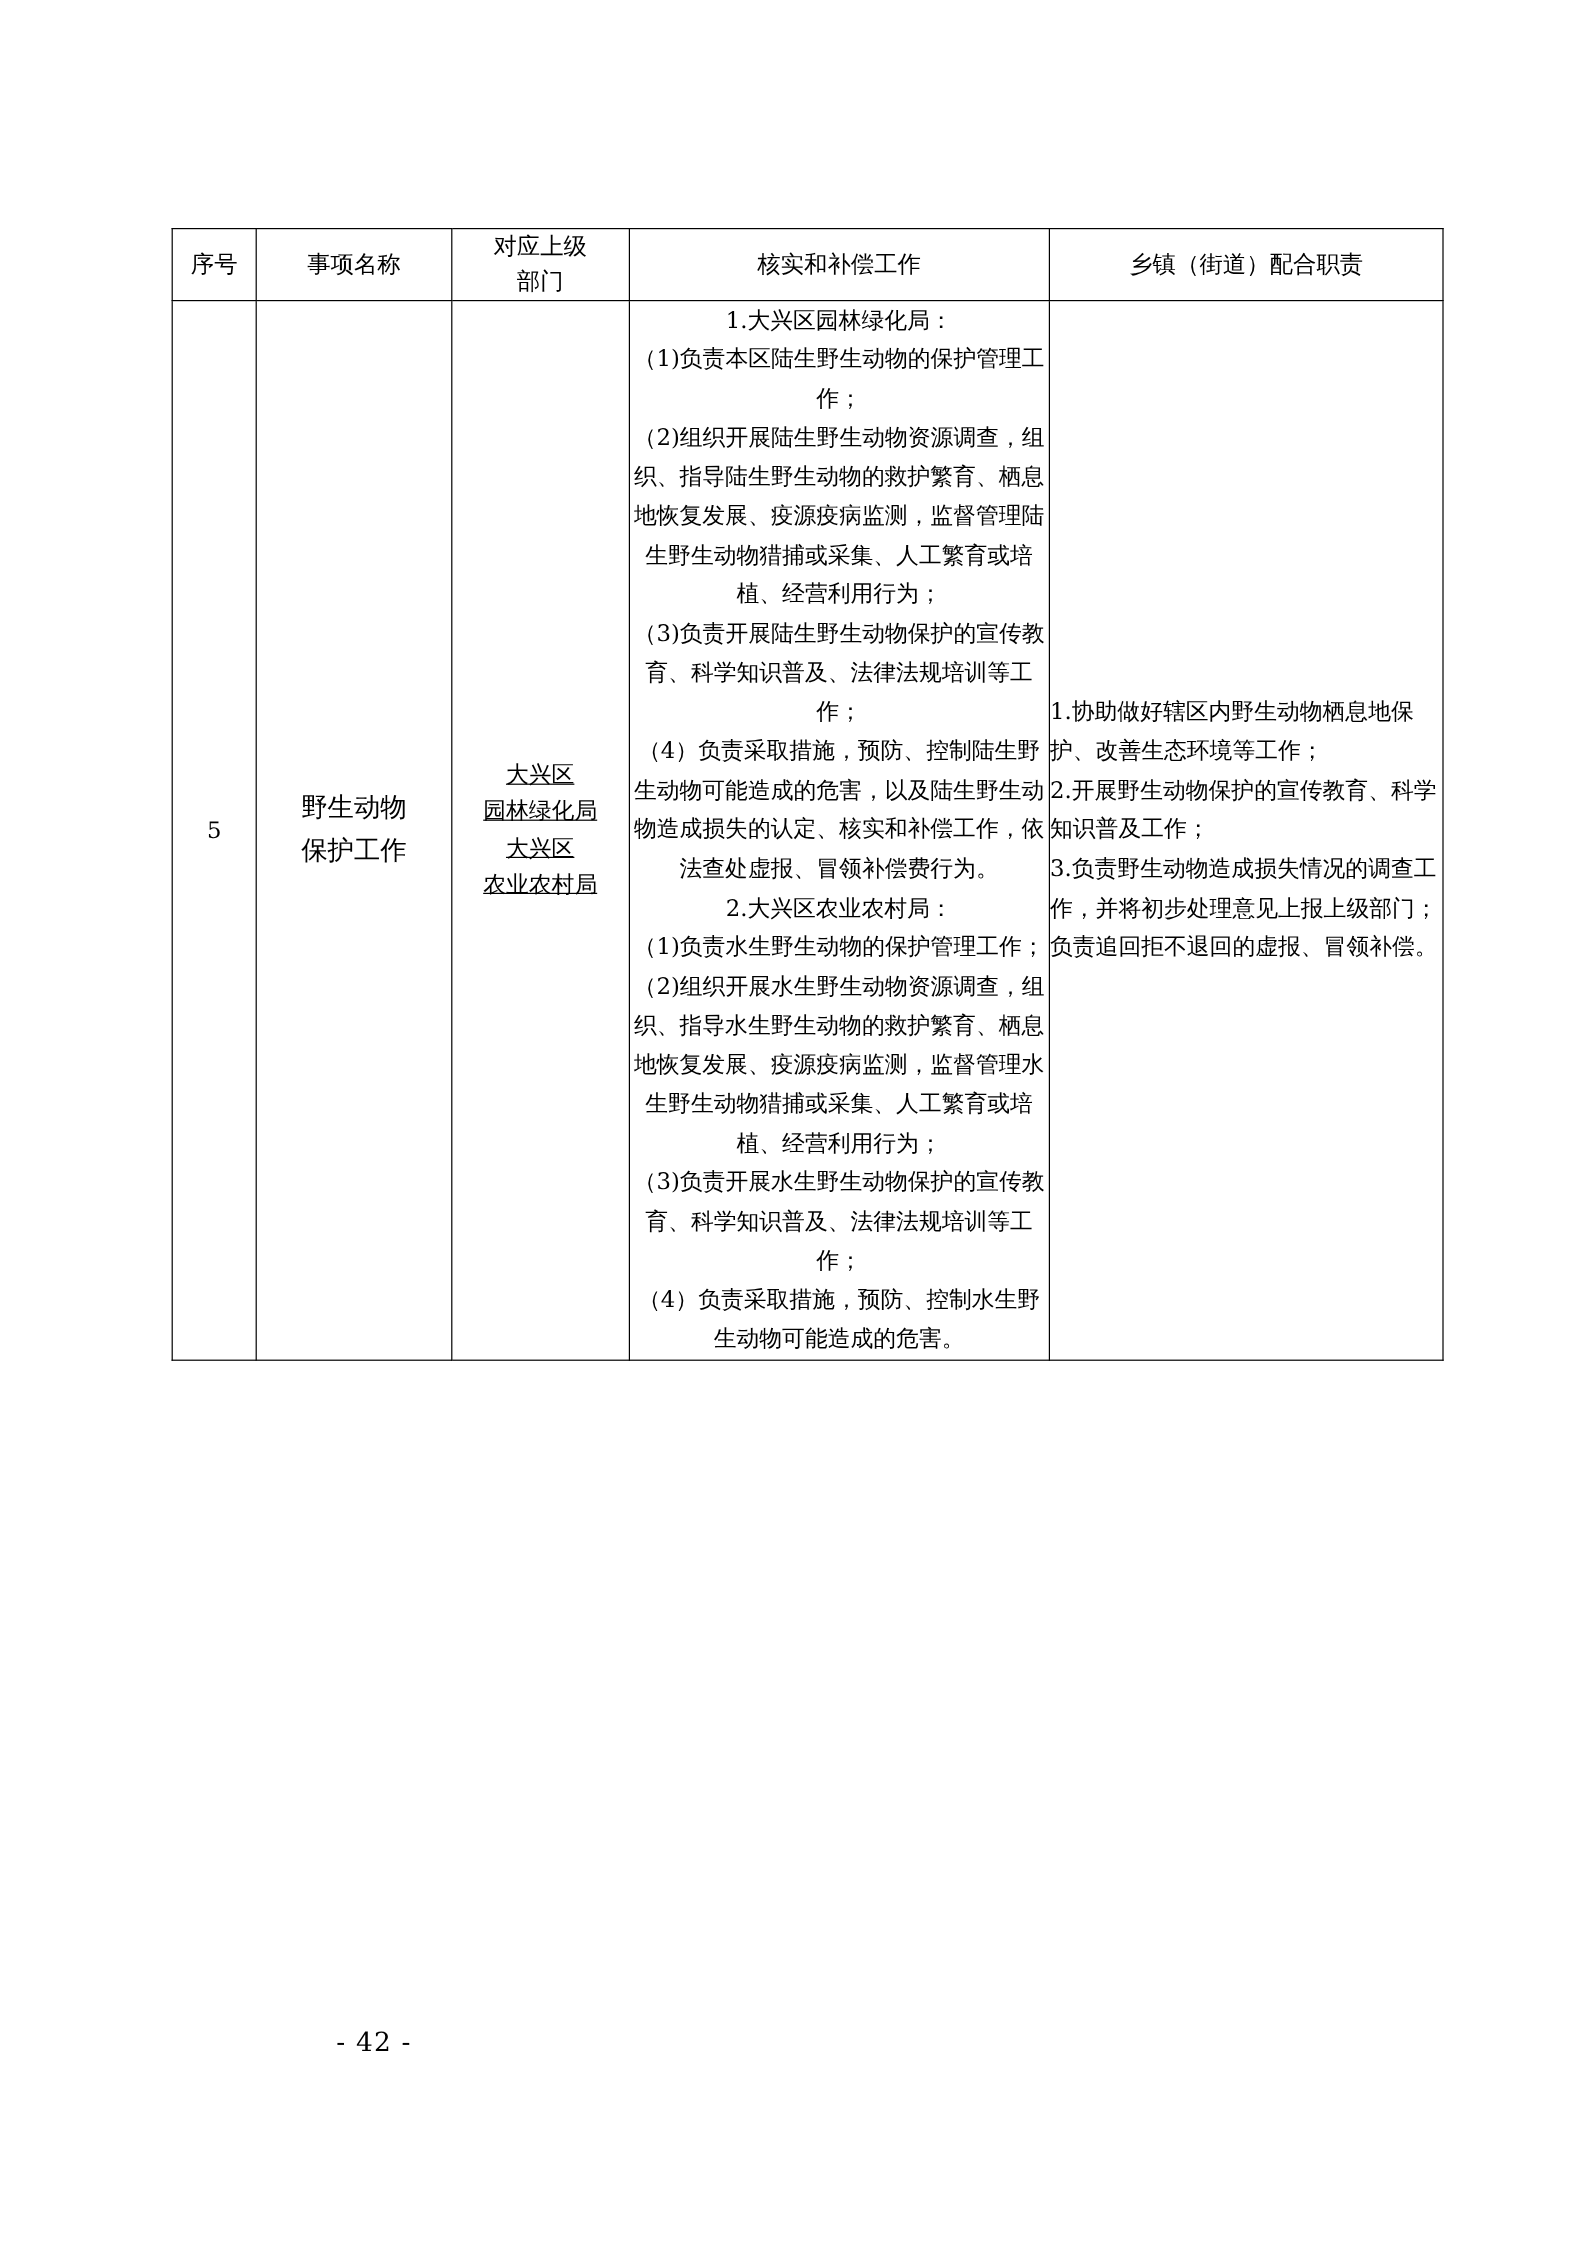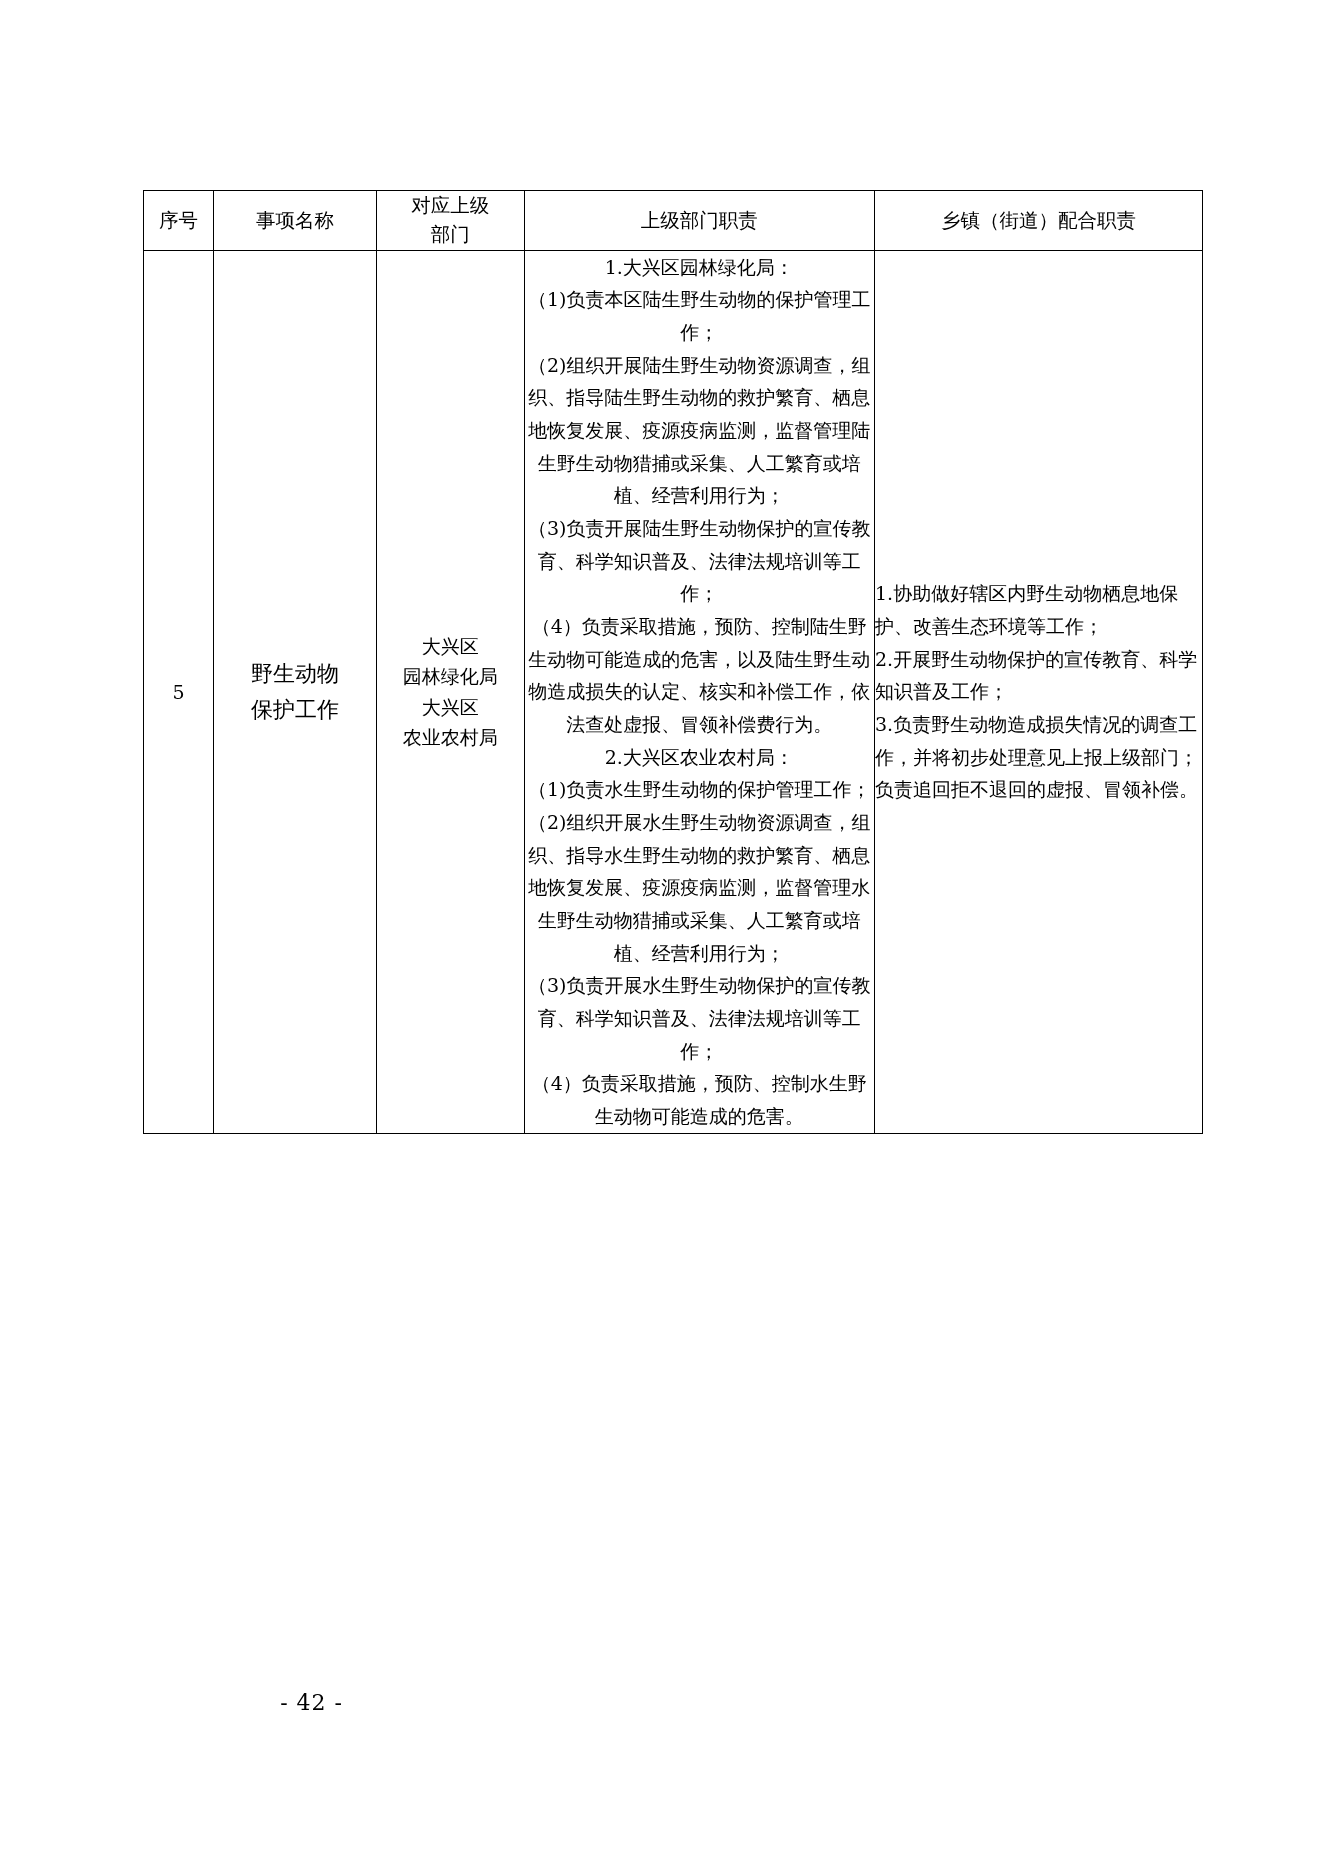--- a/index.html
+++ b/index.html
@@ -59,20 +59,21 @@
     line-height: 1.6;
     vertical-align: middle;
     padding: 0 6px;
   }
   .cell-dept {
     text-align: center;
     font-size: 19px;
     line-height: 1.6;
     vertical-align: middle;
     padding: 0 4px;
+    text-decoration: underline;
   }
   .cell-duty {
     text-align: center;
     font-size: 19px;
     line-height: 1.72;
     vertical-align: middle;
     padding: 10px 12px 10px 14px;
   }
   .cell-coop {
     text-align: left;
@@ -107,21 +108,21 @@
       <col class="col-dept">
       <col class="col-duty">
       <col class="col-coop">
     </colgroup>
     <thead>
       <tr>
         <th class="hdr-cell">序号</th>
         <th class="hdr-cell">事项名称</th>
         <th class="hdr-cell para">对应上级
 部门</th>
-        <th class="hdr-cell">上级部门职责</th>
+        <th class="hdr-cell">核实和补偿工作</th>
         <th class="hdr-cell">乡镇（街道）配合职责</th>
       </tr>
     </thead>
     <tbody>
       <tr>
         <td class="cell-seq">5</td>
         <td class="cell-name para">野生动物
 保护工作</td>
         <td class="cell-dept para">大兴区
 园林绿化局

